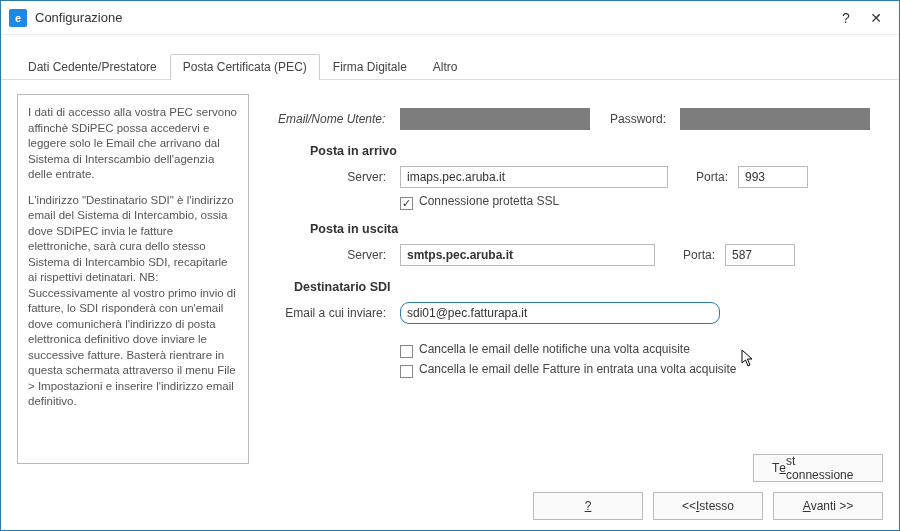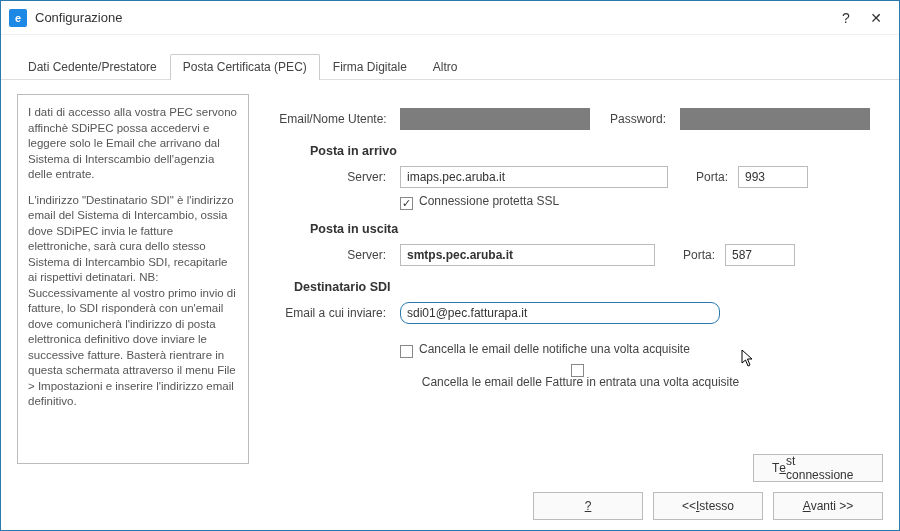--- a/index.html
+++ b/index.html
@@ -190,21 +190,21 @@
 
   <div class="content">
     <div class="info-box">
       <p>I dati di accesso alla vostra PEC servono affinchè SDiPEC possa accedervi e leggere solo le Email che arrivano dal Sistema di Interscambio dell'agenzia delle entrate.</p>
       <p>L'indirizzo "Destinatario SDI" è l'indirizzo email del Sistema di Intercambio, ossia dove SDiPEC invia le fatture elettroniche, sarà cura dello stesso Sistema di Intercambio SDI, recapitarle ai rispettivi detinatari. NB: Successivamente al vostro primo invio di fatture, lo SDI risponderà con un'email dove comunicherà l'indirizzo di posta elettronica definitivo dove inviare le successive fatture. Basterà rientrare in questa schermata attraverso il menu File &gt; Impostazioni e inserire l'indirizzo email definitivo.</p>
     </div>
 
     <div class="form-area">
 
       <div class="row" style="margin-top:14px; align-items:center;">
-        <div class="lbl" style="width:122px; text-align:center; padding-right:12px;">Email/Nome Utente:</div>
+        <div class="lbl" style="width:122px; text-align:left; padding-right:12px;font-style:italic;">Email/Nome Utente:</div>
         <input class="input dark" style="width: 190px;" value="">
         <div class="lbl" style="width:90px; text-align:right; padding-right:14px;">Password:</div>
         <input class="input dark" type="password" style="width: 190px;" value="">
       </div>
 
       <div class="section-title">Posta in arrivo</div>
       <div class="form-row">
         <div class="lbl fld-label">Server:</div>
         <input class="input" style="width: 268px;" value="imaps.pec.aruba.it">
         <div class="lbl" style="width:70px; text-align:right; padding-right:10px;">Porta:</div>
@@ -228,21 +228,21 @@
       <div class="form-row">
         <div class="lbl fld-label">Email a cui inviare:</div>
         <input class="input focus" style="width: 320px; border-radius: 9px;" value="sdi01@pec.fatturapa.it">
       </div>
 
       <div class="form-row" style="margin-top:18px;">
         <div style="width:122px;"></div>
         <span class="chk"></span>
         <span class="lbl">Cancella le email delle notifiche una volta acquisite</span>
       </div>
-      <div class="form-row" style="margin-top:6px;flex-direction:column;">
+      <div class="form-row" style="margin-top:6px;">
         <div style="width:122px;"></div>
         <span class="chk"></span>
         <span class="lbl">Cancella le email delle Fatture in entrata una volta acquisite</span>
       </div>
 
     </div>
   </div>
 
   <div class="test-conn-row">
     <div class="btn" style="width:130px;">

